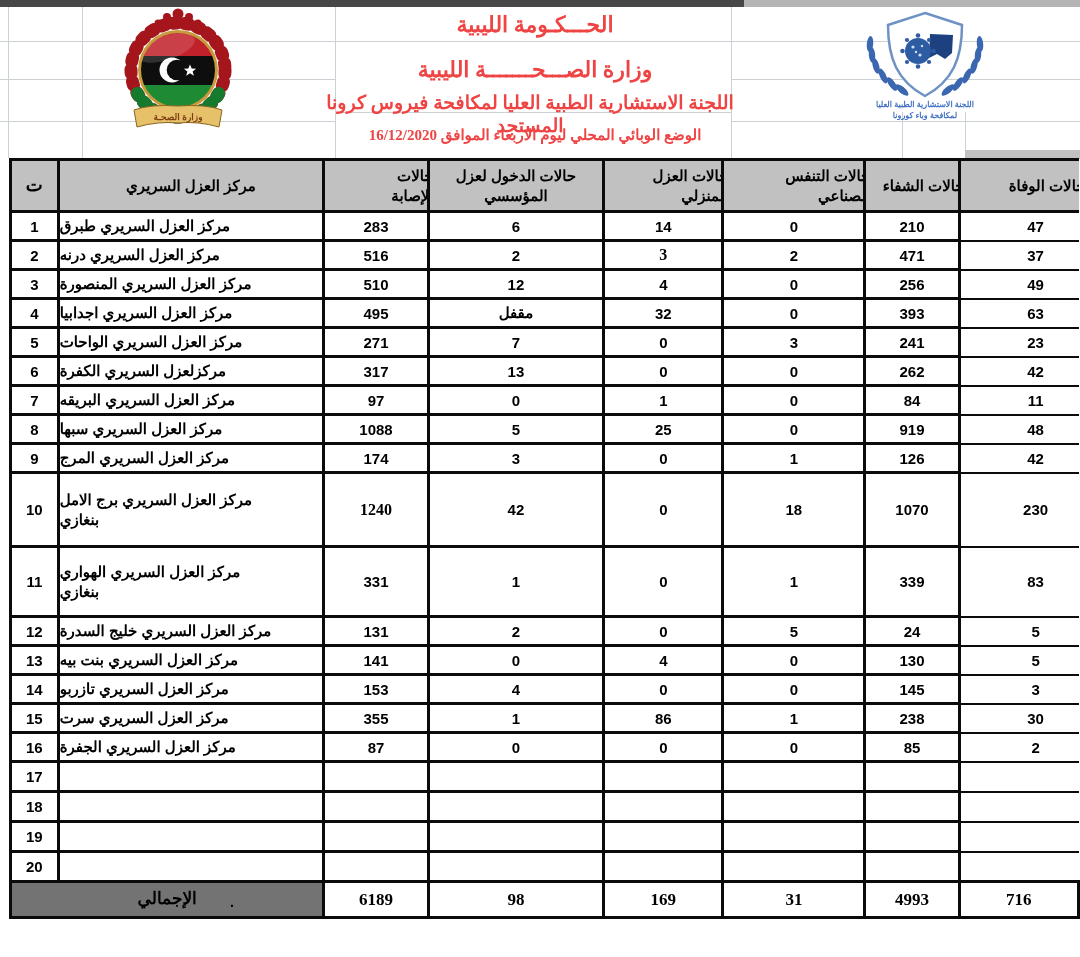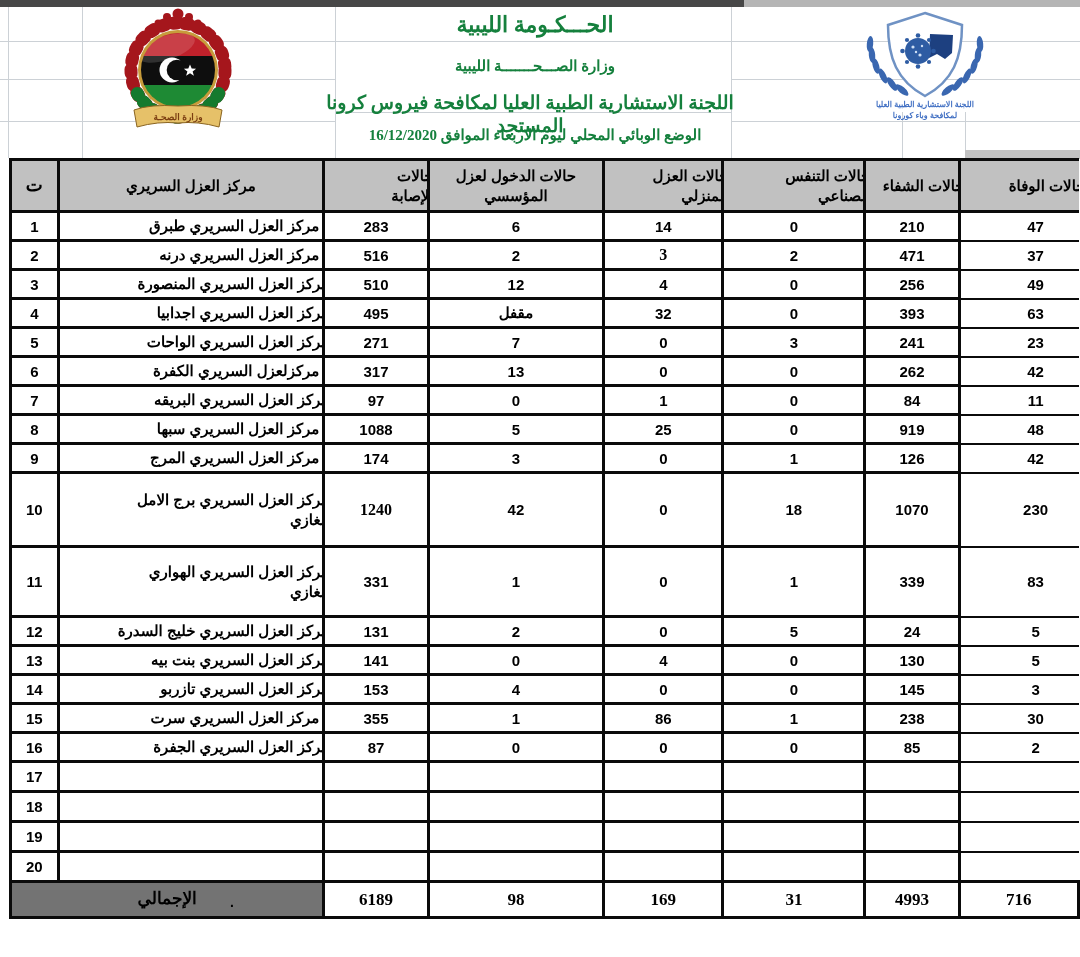--- a/index.html
+++ b/index.html
@@ -4,40 +4,40 @@
 <style>
   html,body{margin:0;padding:0;background:#fff;}
   .page{position:relative;width:1080px;height:957px;background:#fff;overflow:hidden;
         font-family:"Liberation Sans",sans-serif;}
   
   .topbar-dark{position:absolute;left:0;top:0;width:744px;height:7px;background:#474747;}
   .topbar-light{position:absolute;left:744px;top:0;width:336px;height:7px;background:#b5b5b5;}
   
   .gl{position:absolute;background:#ccd1d6;}
   
-  .title{position:absolute;text-align:center;color:#15803d;direction:rtl;
+  .title{position:absolute;text-align:center;color:#ef4444;direction:rtl;
          font-family:"Liberation Serif",serif;font-weight:700;}
   .t1{left:335px;top:12px;width:400px;font-size:22px;}
-  .t2{left:335px;top:57px;width:400px;font-size:15px;}
+  .t2{left:335px;top:57px;width:400px;font-size:22px;}
   .t3{left:300px;top:91px;width:460px;font-size:19px;}
   .t4{left:320px;top:126px;width:430px;font-size:15px;}
   
   .emblem{position:absolute;left:98px;top:4px;}
   .shieldlogo{position:absolute;left:850px;top:8px;}
   .logo-caption{position:absolute;left:845px;top:100px;width:160px;text-align:center;
         color:#4472c4;font-size:8px;font-weight:700;line-height:1.35;direction:rtl;}
   .gray-patch{position:absolute;left:965px;top:150px;width:115px;height:9px;background:#c1c1c1;}
   
   table{position:absolute;left:9px;top:158px;border-collapse:collapse;table-layout:fixed;}
   td,th{border:3px solid #0b0b0b;padding:0;overflow:hidden;vertical-align:middle;}
   th{background:#c1c1c1;font-weight:700;font-size:15px;color:#000;}
   td{font-weight:700;font-size:15px;color:#000;text-align:center;}
   .wrap{white-space:pre-line;line-height:1.3;direction:rtl;text-align:center;overflow:hidden;}
   .clip .wrap{text-align:right;margin-right:-7px;}
-  .name-cell .wrap{text-align:right;padding-right:3px;}
+  .name-cell .wrap{text-align:left;padding-right:3px;}
   .name-cell.clip .wrap{padding-right:0;margin-right:-7px;}
   th.hd-t{font-size:18px;}
   td:nth-child(8),th:nth-child(8){border-right:none;}
   tbody td:nth-child(8){border-top-width:2px;border-bottom-width:2px;padding-left:32px;}
   .serif{font-family:"Liberation Serif",serif;font-size:16px;}
   .total-label{background:#737373;position:relative;}
   .total-label .wrap{font-size:17px;}
   .total-label .dot{position:absolute;left:218px;bottom:6px;font-size:14px;}
   tfoot td.serif{font-size:17px;}
 </style>

